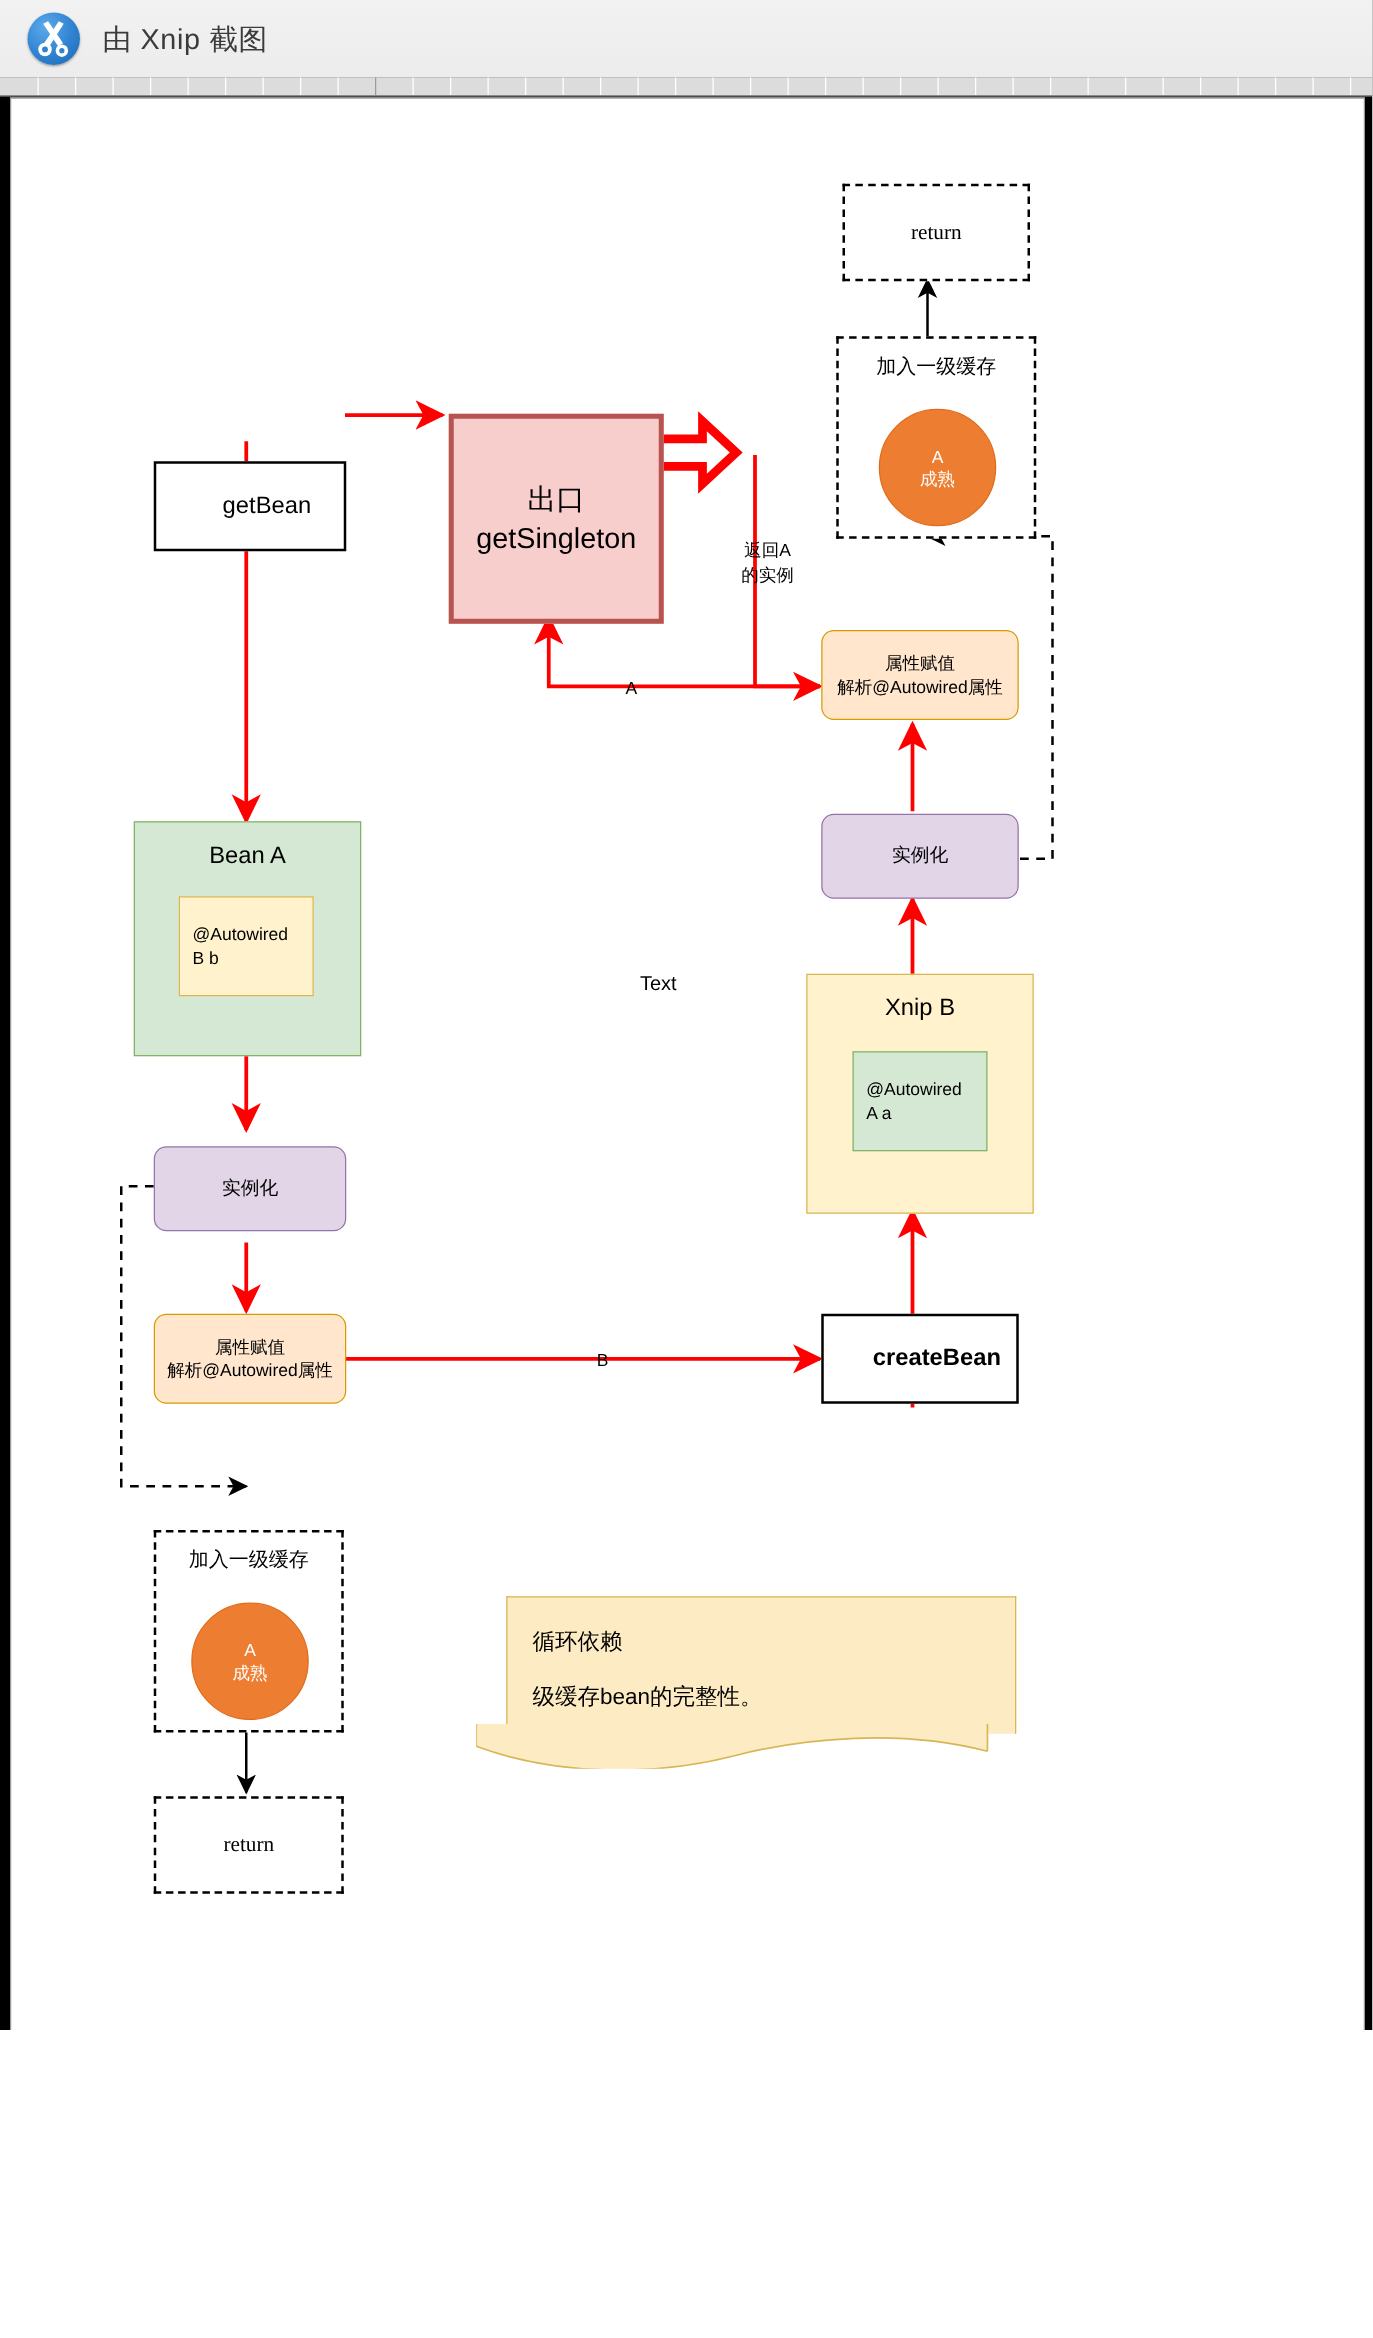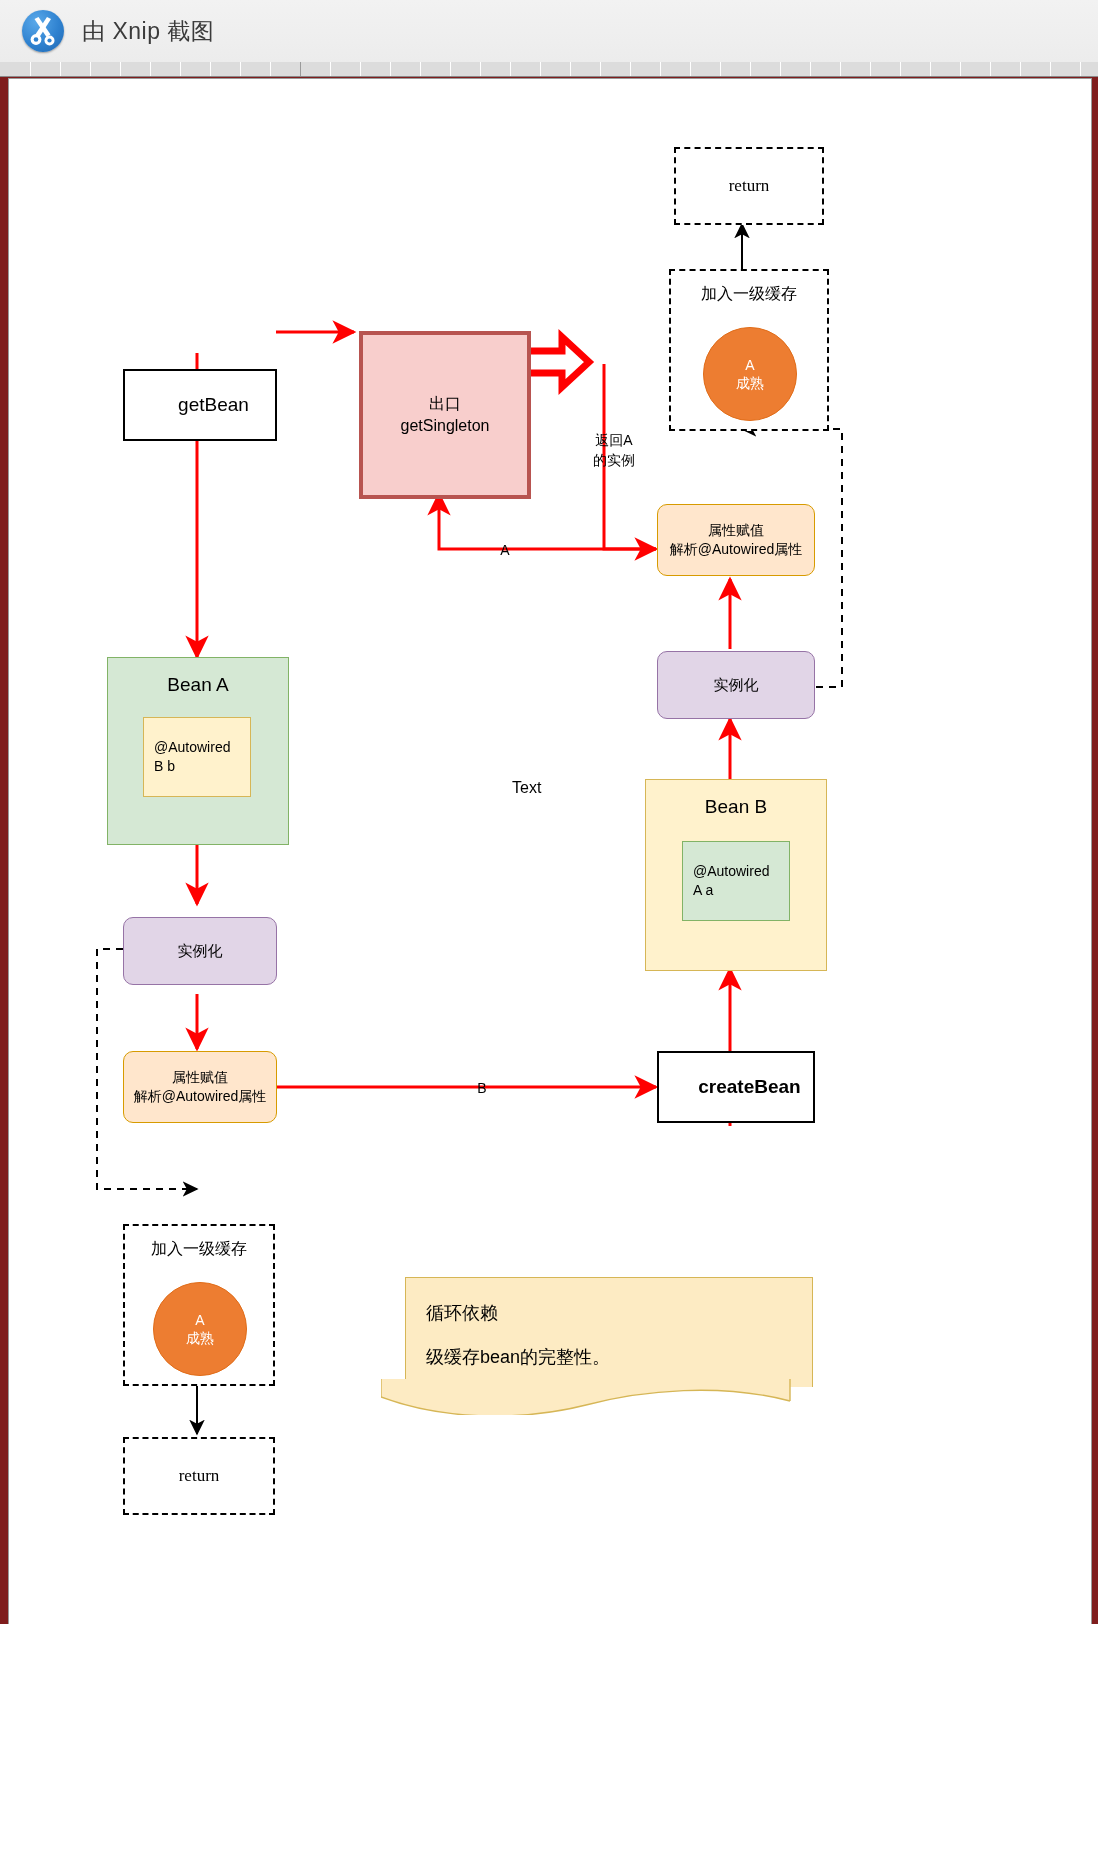--- a/index.html
+++ b/index.html
@@ -1,17 +1,17 @@
 <!DOCTYPE html>
 <html><head>
 <meta charset="utf-8">
 <style>
   html,body{margin:0;padding:0;background:#ffffff;}
   body{font-family:"Liberation Sans","DejaVu Sans",sans-serif;}
-  #page{position:relative;width:1098px;height:1624px;overflow:hidden;background:#7f1d1d;}
+  #page{position:relative;width:1098px;height:1624px;overflow:hidden;background:#000000;}
 
   
   .xnip-bar{position:absolute;left:0;top:0;width:1098px;height:62px;
     background:linear-gradient(180deg,#f2f2f2 0%,#ececec 100%);
     border-bottom:1px solid #d0d0d0;display:flex;align-items:center;}
   .xnip-logo{margin-left:22px;width:42px;height:42px;border-radius:50%;
     background:radial-gradient(circle at 34% 28%,#5aa9ea 0%,#2f82d0 55%,#1f66b0 100%);
     position:relative;box-shadow:0 1px 2px rgba(0,0,0,.35);}
   .xnip-logo svg{position:absolute;left:0;top:0;}
   .xnip-text{margin-left:18px;font-size:23px;color:#3b3b3b;letter-spacing:.5px;}
@@ -32,21 +32,21 @@
   
   .botbar{position:absolute;left:0;top:1791px;width:1098px;height:79px;background:#ffffff;}
 
   
   .node{position:absolute;box-sizing:border-box;display:flex;flex-direction:column;
     align-items:center;justify-content:center;text-align:center;line-height:1.35;}
   .n-plain{background:#ffffff;border:2px solid #000;font-size:19px;color:#000;padding-left:27px;}
   .n-dashed{background:#ffffff;border:2px dashed #000;font-size:16px;color:#000;
     justify-content:flex-start;padding-top:12px;font-family:Liberation Serif, serif;}
   .n-dashed.center{justify-content:center;padding-top:0;font-size:17px;}
-  .n-pink{background:#f8cecc;border:4px solid #b85450;font-size:16px;color:#000;}
+  .n-pink{background:#f8cecc;border:4px solid #b85450;font-size:23px;color:#000;}
   .n-green{background:#d5e8d4;border:1px solid #82b366;font-size:19px;color:#000;
     justify-content:flex-start;padding-top:14px;}
   .n-yellowbean{background:#fff2cc;border:1px solid #d6b656;font-size:19px;color:#000;
     justify-content:flex-start;padding-top:14px;}
   .n-innerY{background:#fff2cc;border:1px solid #d6b656;font-size:14px;color:#000;
     align-items:flex-start;justify-content:center;padding-left:10px;text-align:left;}
   .n-innerG{background:#d5e8d4;border:1px solid #82b366;font-size:14px;color:#000;
     align-items:flex-start;justify-content:center;padding-left:10px;text-align:left;}
   .n-purple{background:#e1d5e7;border:1px solid #9673a6;border-radius:10px;
     font-size:15px;color:#000;}
@@ -206,21 +206,21 @@
     <div class="node n-orange" style="left:648px;top:425px;width:158px;height:72px;">
       <span>属性赋值</span>
       <span>解析@Autowired属性</span>
     </div>
 
     <div class="node n-purple" style="left:648px;top:572px;width:158px;height:68px;">
       <span>实例化</span>
     </div>
 
     <div class="node n-yellowbean" style="left:636px;top:700px;width:182px;height:192px;">
-      <span>Bean B</span>
+      <span>Xnip B</span>
     </div>
     <div class="node n-innerG" style="left:673px;top:762px;width:108px;height:80px;">
       <span>@Autowired</span>
       <span>A a</span>
     </div>
 
     <div class="node n-plain" style="left:648px;top:972px;width:158px;height:72px;font-weight:bold;">
       <span>createBean</span>
     </div>
 

